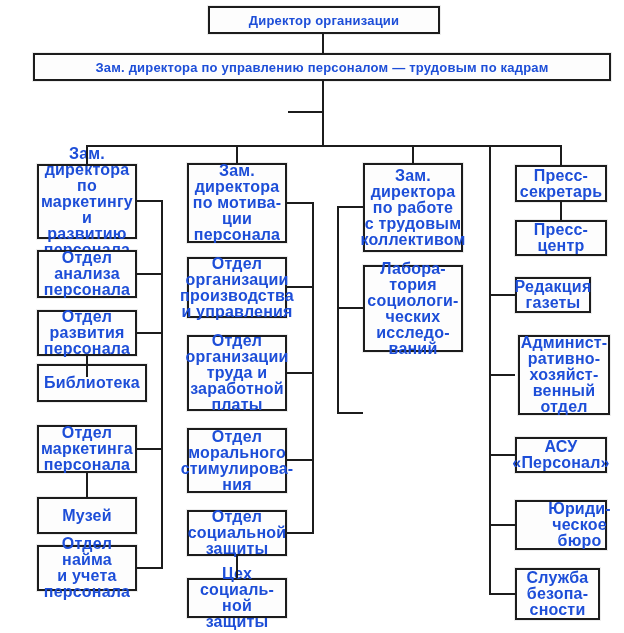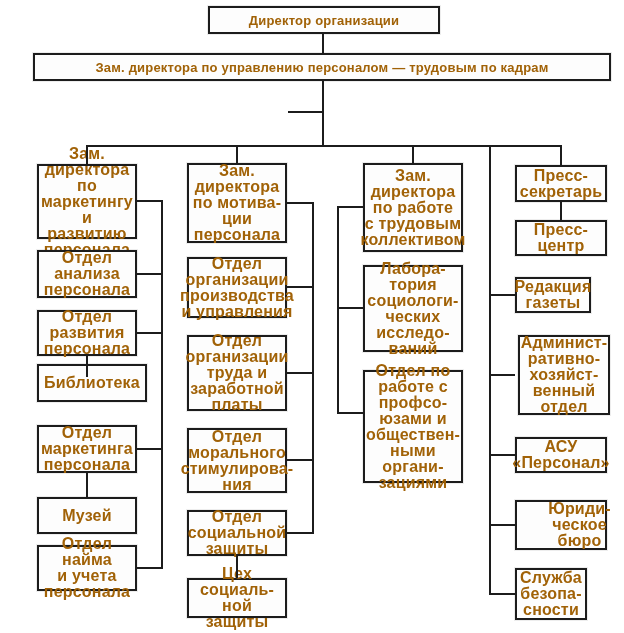--- a/index.html
+++ b/index.html
@@ -6,21 +6,21 @@
     margin: 0;
     padding: 0;
     background: #ffffff;
   }
   #canvas {
     position: relative;
     width: 624px;
     height: 633px;
     background: #ffffff;
     font-family: "Liberation Sans", "DejaVu Sans", sans-serif;
-    color: #a16207;
+    color: #1d4ed8;
   }
   .node {
     position: absolute;
     box-sizing: border-box;
     border: 2px solid #1c1c1c;
     background: #fdfdfd;
     display: flex;
     align-items: center;
     justify-content: center;
     text-align: center;
@@ -97,46 +97,38 @@
 директора
 по работе
 с трудовым
 коллективом</div>
   <div class="node" style="left:363px; top:265px; width:100px; height:87px;">Лабора-
 тория
 социологи-
 ческих
 исследо-
 ваний</div>
-  <div class="node" style="left:363px; top:370px; width:100px; height:113px;">Отдел по
-работе с
-профсо-
-юзами и
-обществен-
-ными
-органи-
-зациями</div>
 
   <div class="node" style="left:515px; top:165px; width:92px; height:37px;">Пресс-
 секретарь</div>
   <div class="node" style="left:515px; top:220px; width:92px; height:36px;">Пресс-
 центр</div>
   <div class="node" style="left:515px; top:277px; width:76px; height:36px;">Редакция
 газеты</div>
   <div class="node" style="left:518px; top:335px; width:92px; height:80px;">Админист-
 ративно-
 хозяйст-
 венный
 отдел</div>
   <div class="node" style="left:515px; top:437px; width:92px; height:36px;">АСУ
 «Персонал»</div>
   <div class="node" style="left:515px; top:500px; width:92px; height:50px;padding-left:39px;">Юриди-
 ческое
 бюро</div>
-  <div class="node" style="left:515px; top:568px; width:72px; height:52px;">Служба
+  <div class="node" style="left:515px; top:568px; width:85px; height:52px;">Служба
 безопа-
 сности</div>
 
   <div class="ln" style="left:322px; top:33px;  width:2px;   height:20px;"></div>
   <div class="ln" style="left:322px; top:81px;  width:2px;   height:66px;"></div>
   <div class="ln" style="left:288px; top:111px; width:36px;  height:2px;"></div>
   <div class="ln" style="left:86px;  top:145px; width:476px; height:2px;"></div>
 
   <div class="ln" style="left:86px;  top:146px; width:2px; height:18px;"></div>
   <div class="ln" style="left:236px; top:146px; width:2px; height:17px;"></div>

